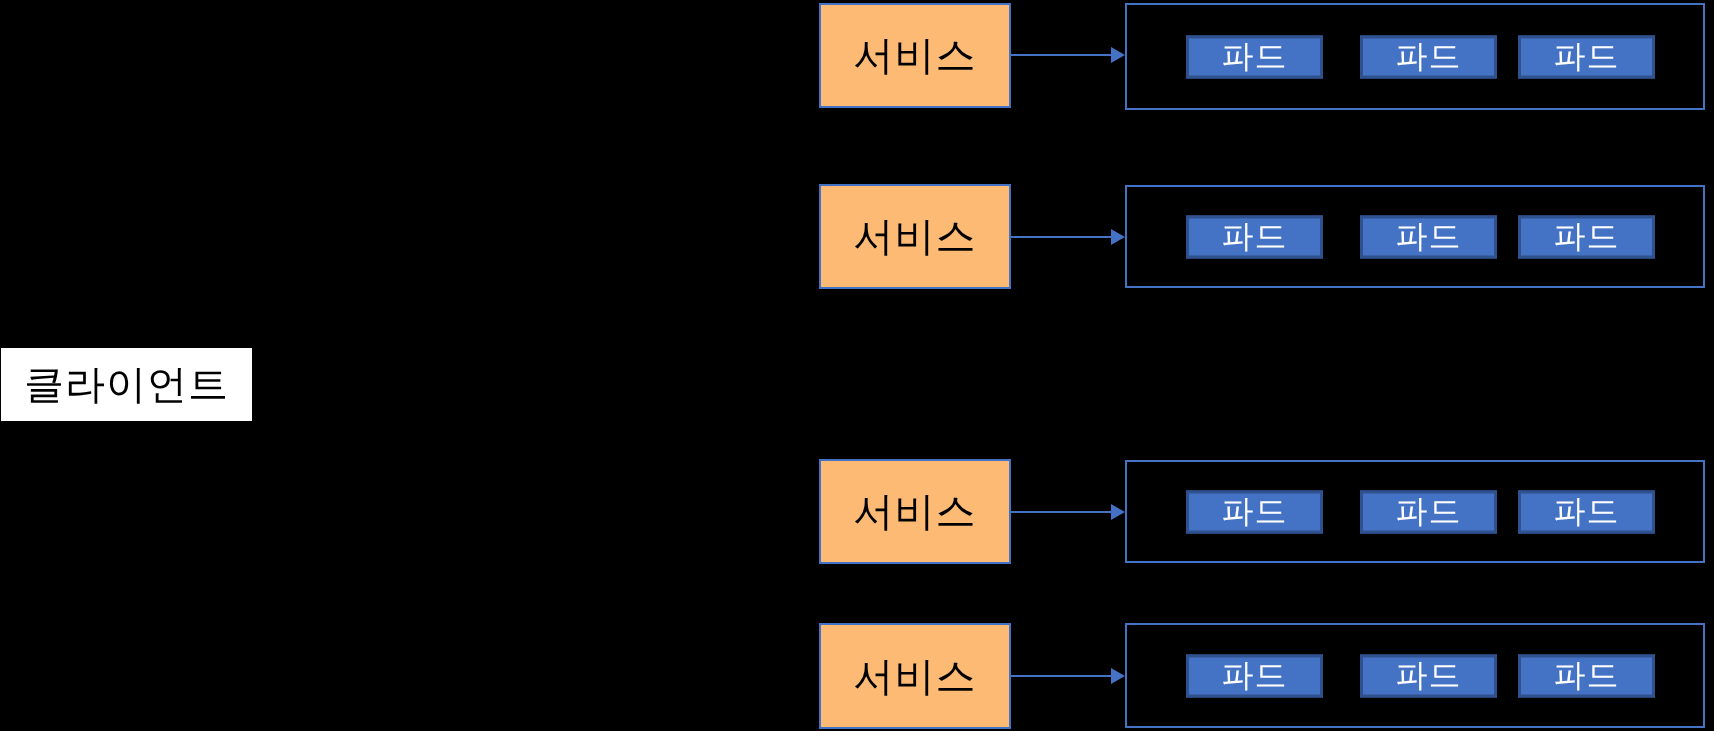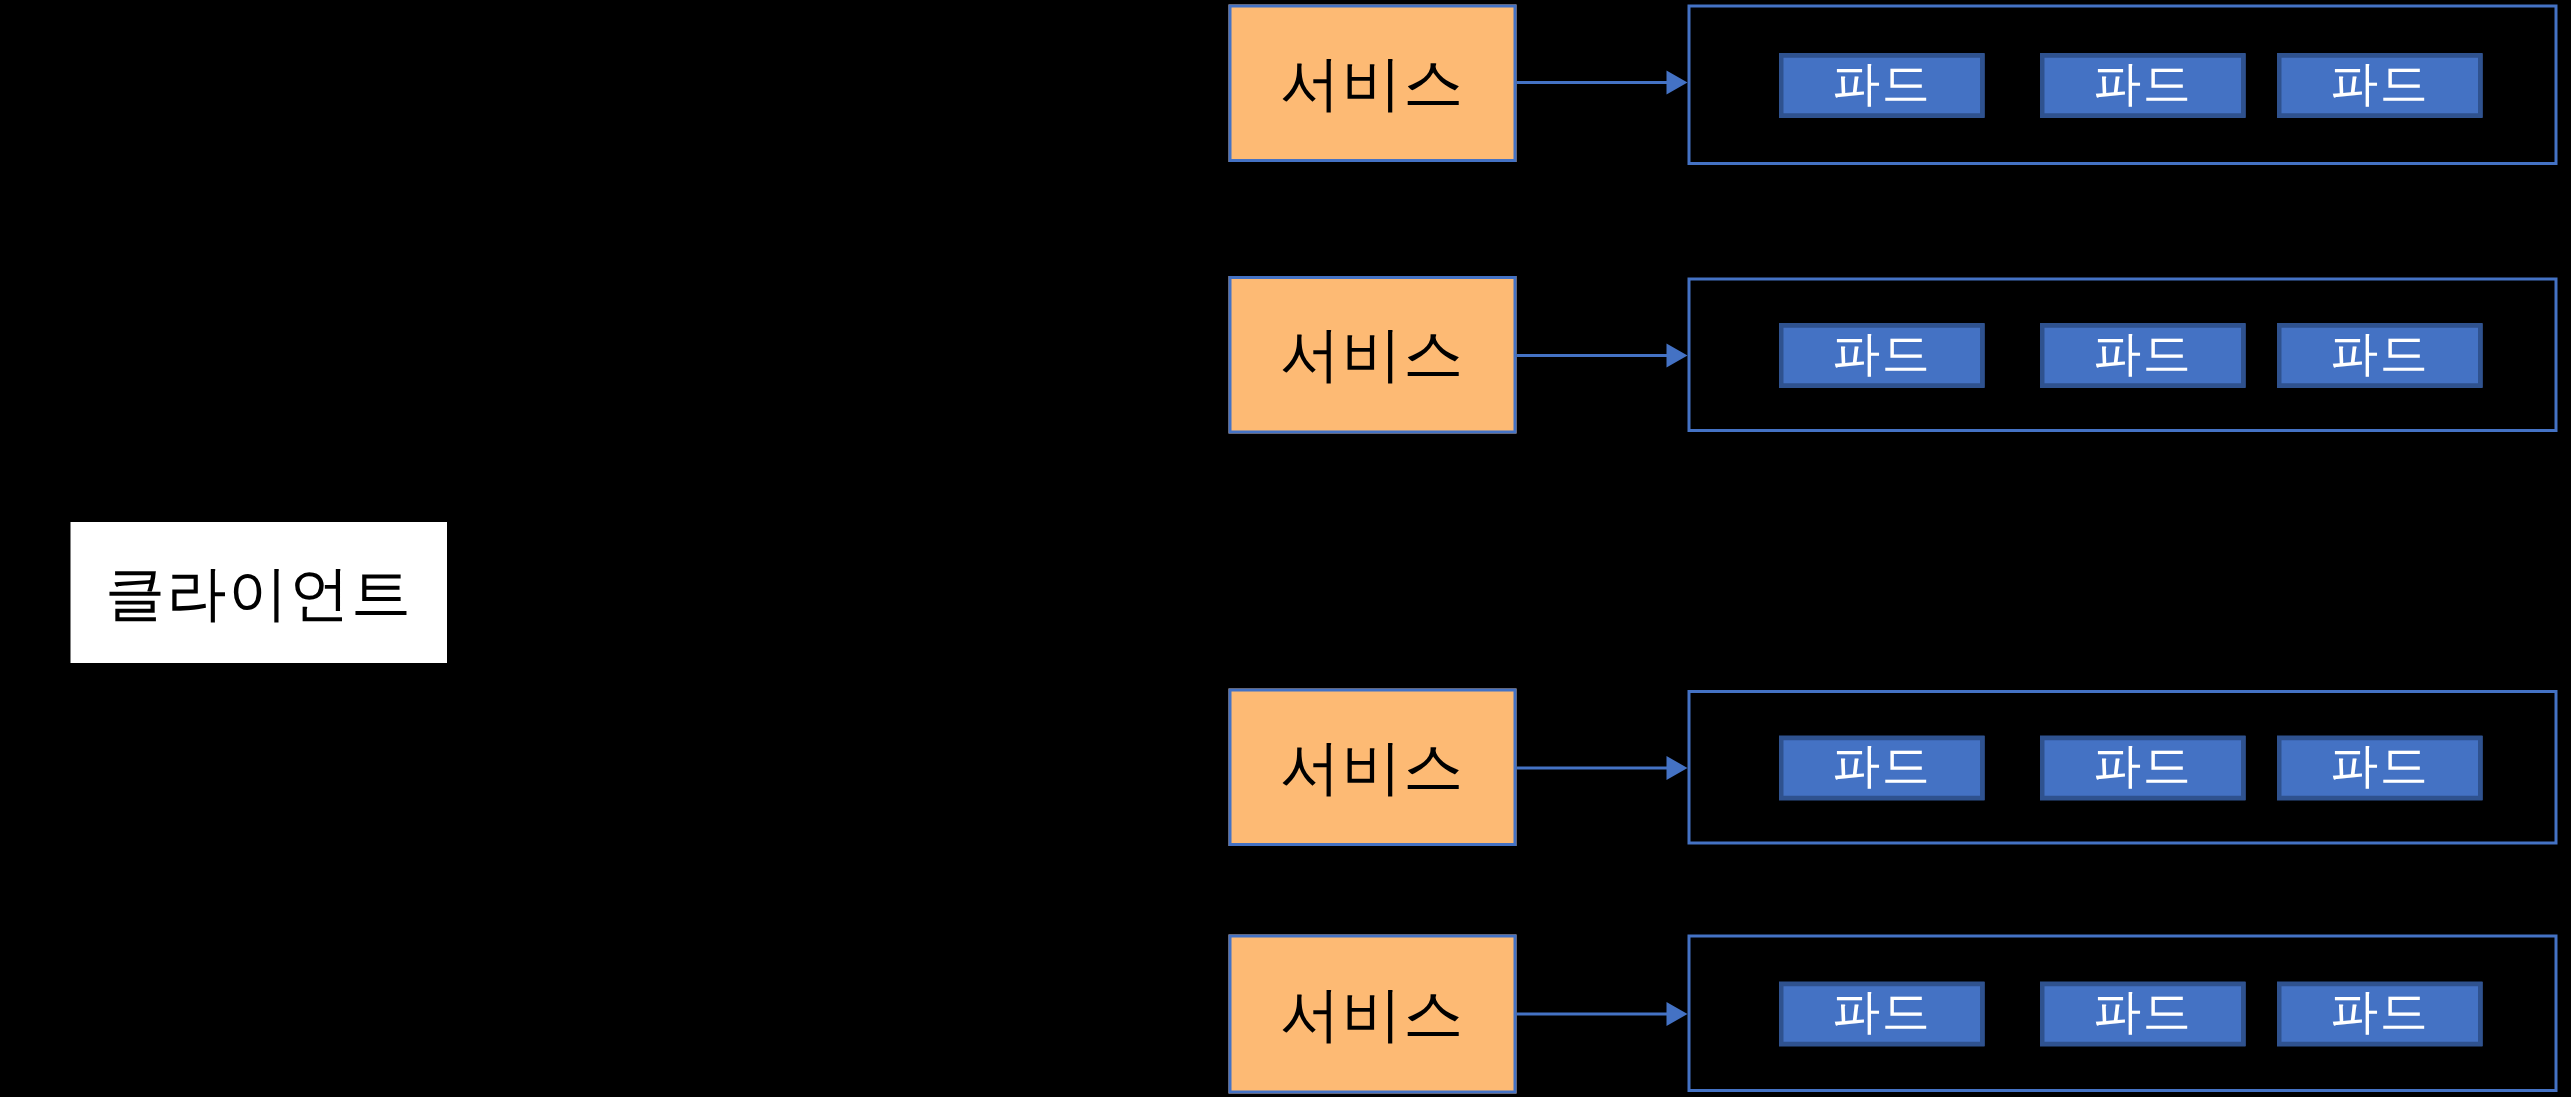--- a/index.html
+++ b/index.html
@@ -5,21 +5,21 @@
   html,body{margin:0;padding:0;background:#000;}
   .canvas{
     position:relative;width:1714px;height:731px;background:#000000;
     font-family:"Liberation Sans","DejaVu Sans",sans-serif;overflow:hidden;
   }
   .whitebox{
     position:absolute;background:#ffffff;color:#000000;
     display:flex;align-items:center;justify-content:center;
     font-size:40px;letter-spacing:1px;
   }
-  .client{left:1px;top:348px;width:251px;height:94px;margin-left:46px;}
+  .client{left:1px;top:348px;width:251px;height:73px;}
   .ingress{left:325px;top:349px;width:217px;height:73px;}
   .service{
     position:absolute;left:819px;width:192px;height:105px;
     background:#fdba74;border:2px solid #4472C4;box-sizing:border-box;
     display:flex;align-items:center;justify-content:center;
     font-size:40px;color:#000000;letter-spacing:1px;
   }
   .pod-group{
     position:absolute;left:1125px;width:580px;height:105px;
     border:2px solid #4472C4;box-sizing:border-box;background:transparent;

